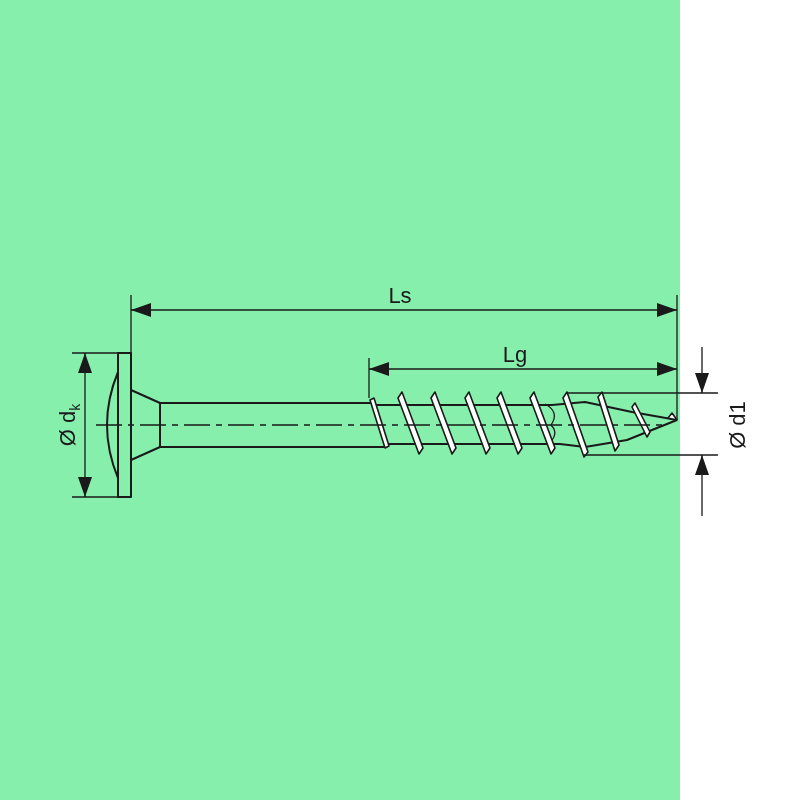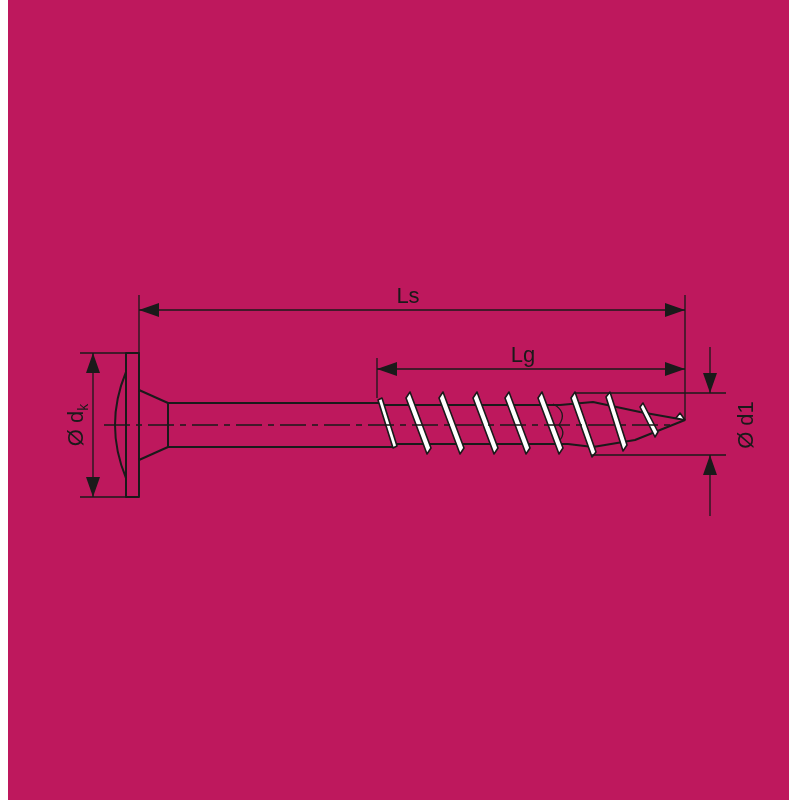--- a/index.html
+++ b/index.html
@@ -1,17 +1,17 @@
 <!DOCTYPE html>
 <html><head>
 <meta charset="utf-8">
 <style>
   html, body { margin: 0; padding: 0; background: #ffffff; }
   body { width: 800px; height: 800px; overflow: hidden; }
-  .canvas { position: relative; width: 781px; height: 800px; background: #be185d; margin-left: 8px; }
+  .canvas { position: relative; width: 680px; height: 800px; background: #86efac; }
   svg { position: absolute; left: 0; top: 0; }
   .lbl { font-family: "Liberation Sans", sans-serif; fill: #1a1a1a; }
   .outline { stroke: #1a1a1a; stroke-width: 2; fill: none; stroke-linejoin: round; }
   .thin { stroke: #1a1a1a; stroke-width: 1.3; fill: none; }
   .center { stroke: #1a1a1a; stroke-width: 1.3; fill: none; stroke-dasharray: 26 6 6 6; }
   .arrow { fill: #1a1a1a; stroke: none; }
   .tooth { stroke: #1a1a1a; stroke-width: 1.6; fill: #ffffff; stroke-linejoin: round; }
 </style>
 </head>
 <body>

